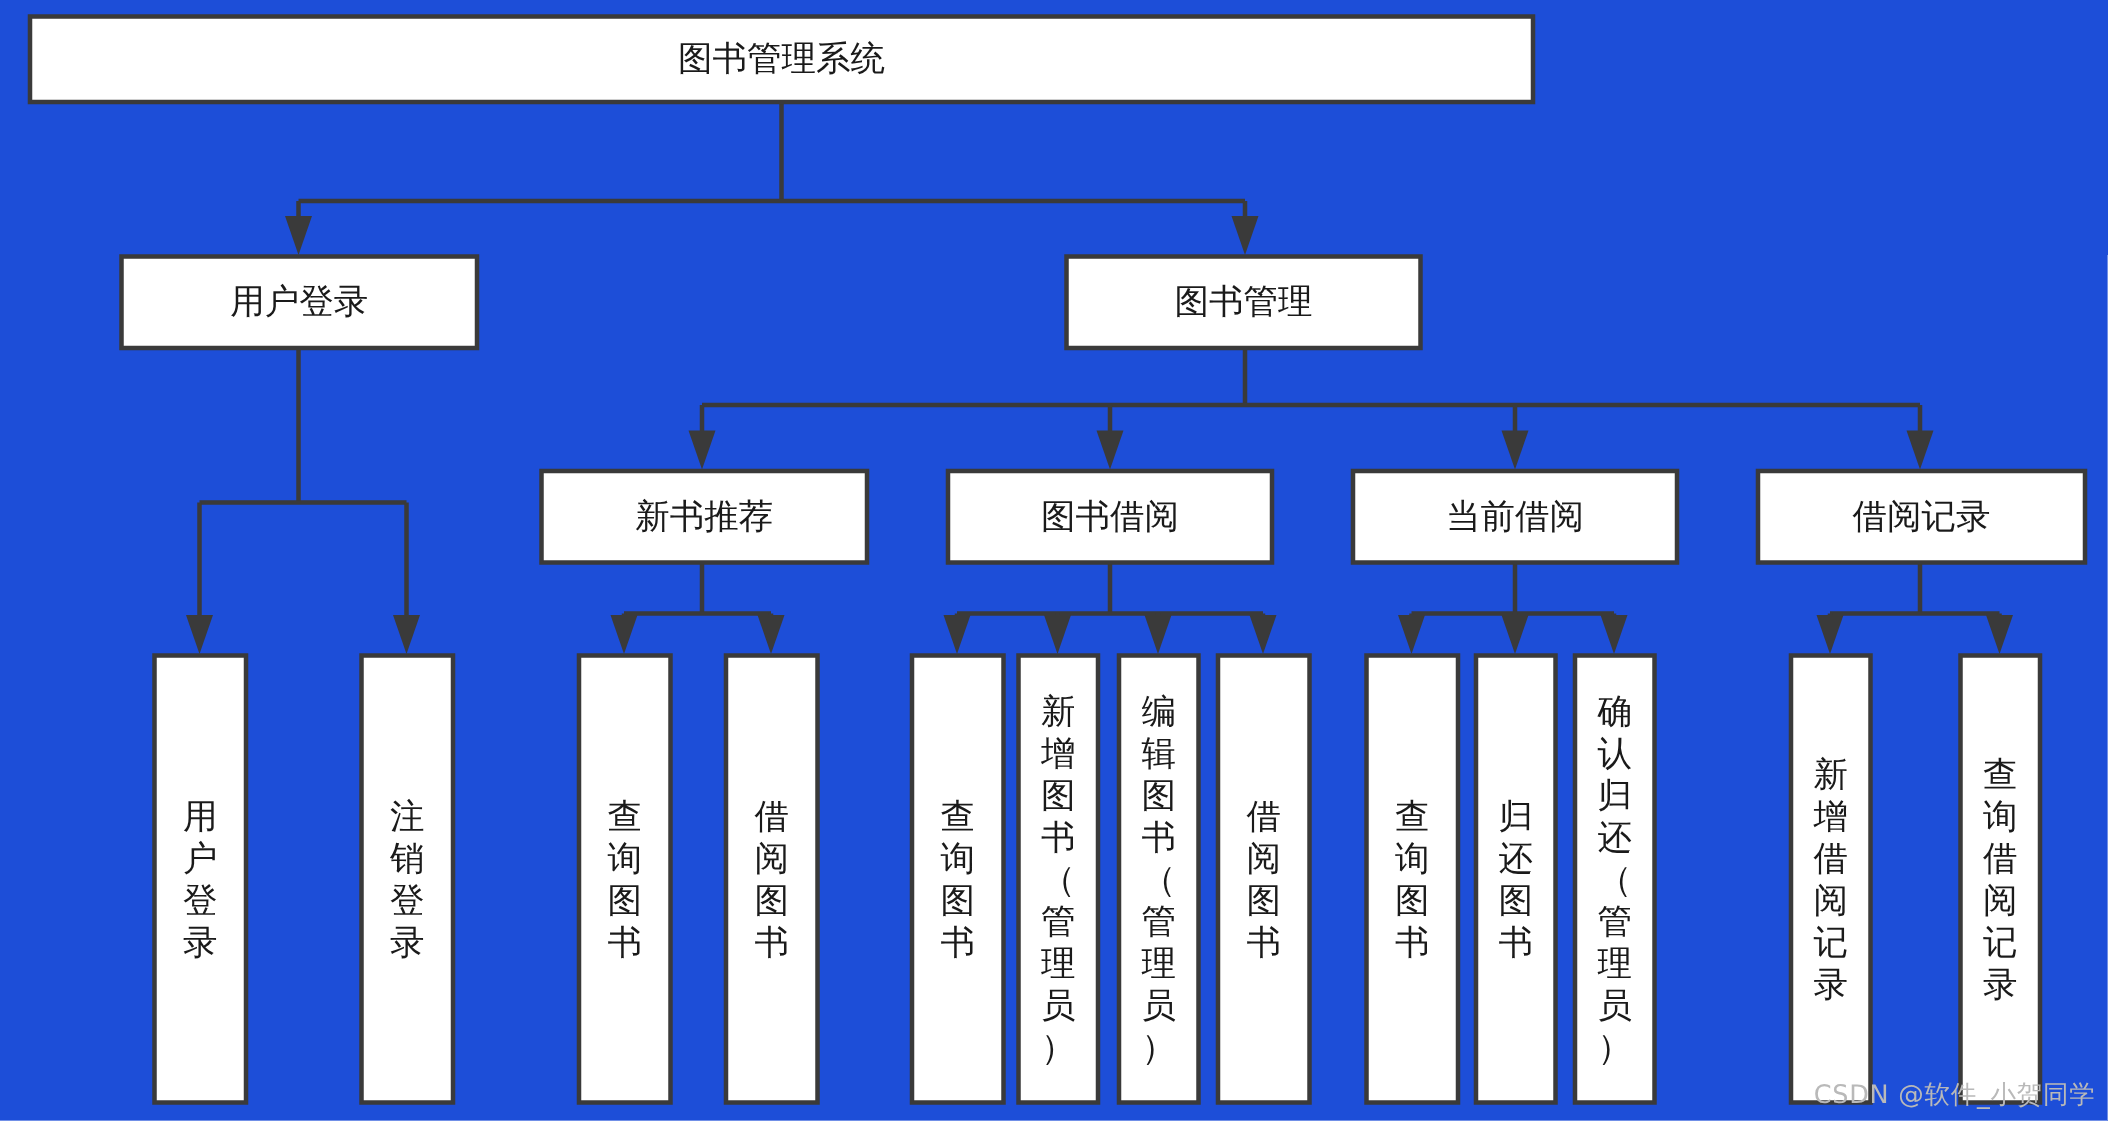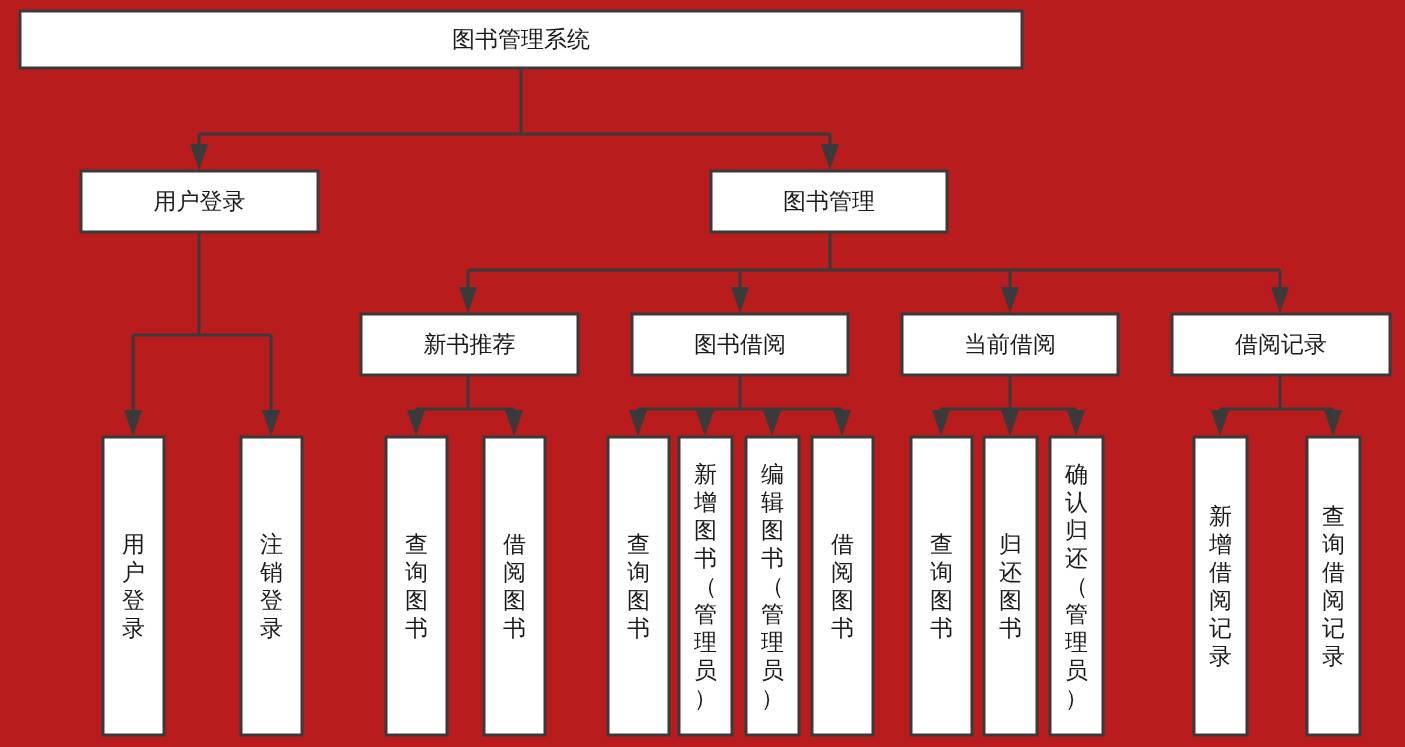--- a/index.html
+++ b/index.html
@@ -1,21 +1,21 @@
 <!DOCTYPE html>
 <html><head>
 <meta charset="utf-8">
 <title>图书管理系统 结构图</title>
 <style>
   html,body{margin:0;padding:0;background:#ffffff;}
   body{
     font-family:"DejaVu Sans","Liberation Sans",sans-serif;
     width:1405px;height:747px;overflow:hidden;
   }
-  #diagram-root{position:relative;width:1405px;height:747px;background:#b91c1c;}
+  #diagram-root{position:relative;width:1405px;height:747px;background:#1d4ed8;}
   svg#flow{position:absolute;left:0;top:0;width:1405px;height:747px;}
   .node-rect{fill:#ffffff;stroke:#3a3a3a;stroke-width:3;}
   .connector{stroke:#3a3a3a;stroke-width:3;fill:none;}
   .arrow-head{fill:#3a3a3a;stroke:none;}
   .node-label-h{
     font-family:"DejaVu Sans","Liberation Sans",sans-serif;
     font-size:23px;fill:#1a1a1a;text-anchor:middle;dominant-baseline:middle;
   }
   .node-label-v{
     font-family:"DejaVu Sans","Liberation Sans",sans-serif;
@@ -165,14 +165,15 @@
           <rect x="1194" y="437" width="53" height="298" class="node-rect"></rect>
           <text x="1220.5" y="523.84" class="node-label-v" text-anchor="middle"><tspan x="1220.5" dy="0">新</tspan><tspan x="1220.5" dy="28">增</tspan><tspan x="1220.5" dy="28">借</tspan><tspan x="1220.5" dy="28">阅</tspan><tspan x="1220.5" dy="28">记</tspan><tspan x="1220.5" dy="28">录</tspan></text>
         </g>
         <g>
           <rect x="1307" y="437" width="53" height="298" class="node-rect"></rect>
           <text x="1333.5" y="523.84" class="node-label-v" text-anchor="middle"><tspan x="1333.5" dy="0">查</tspan><tspan x="1333.5" dy="28">询</tspan><tspan x="1333.5" dy="28">借</tspan><tspan x="1333.5" dy="28">阅</tspan><tspan x="1333.5" dy="28">记</tspan><tspan x="1333.5" dy="28">录</tspan></text>
         </g>
       </g>
   </svg>
 
+  <div class="watermark">CSDN @软件_小贺同学</div>
 
 </div>
 
 </body></html>

